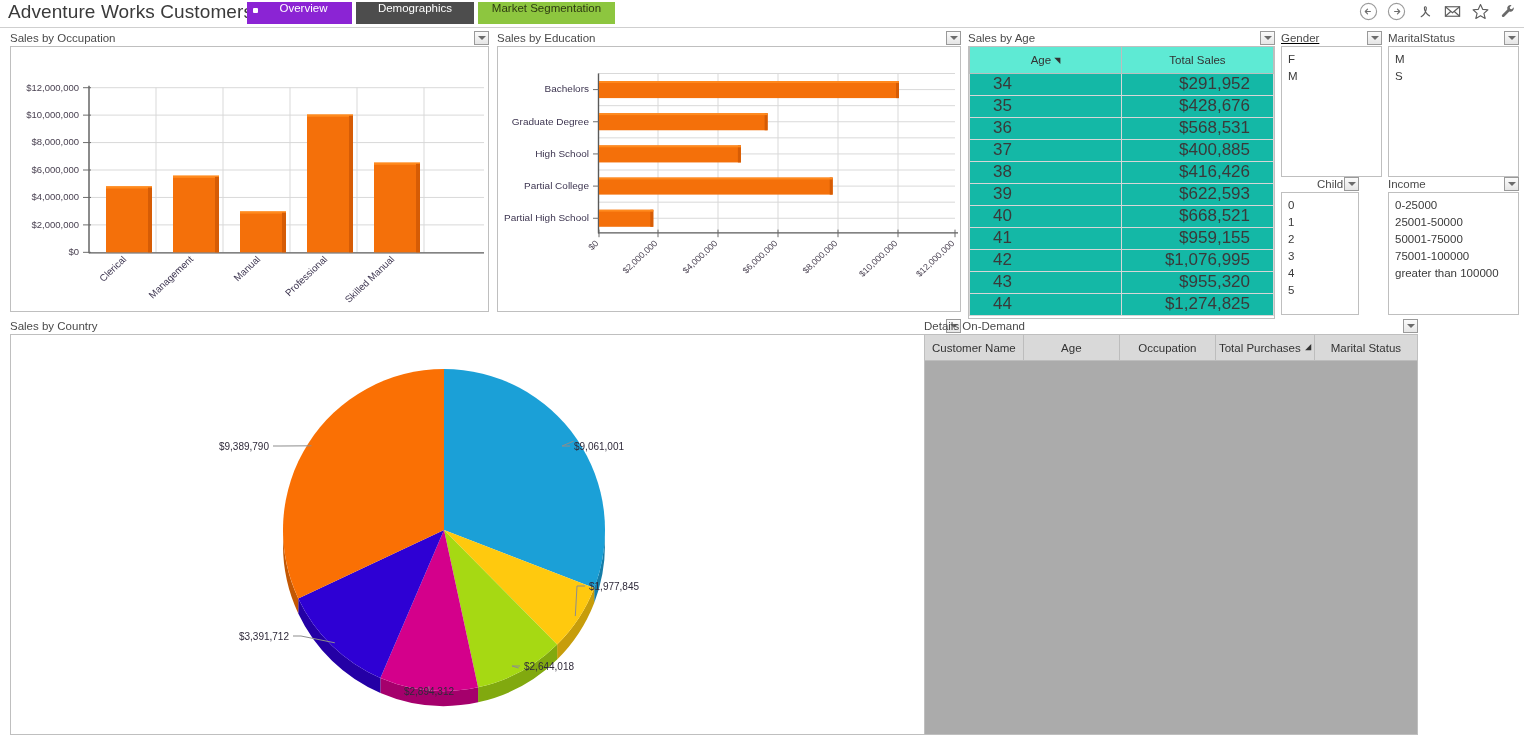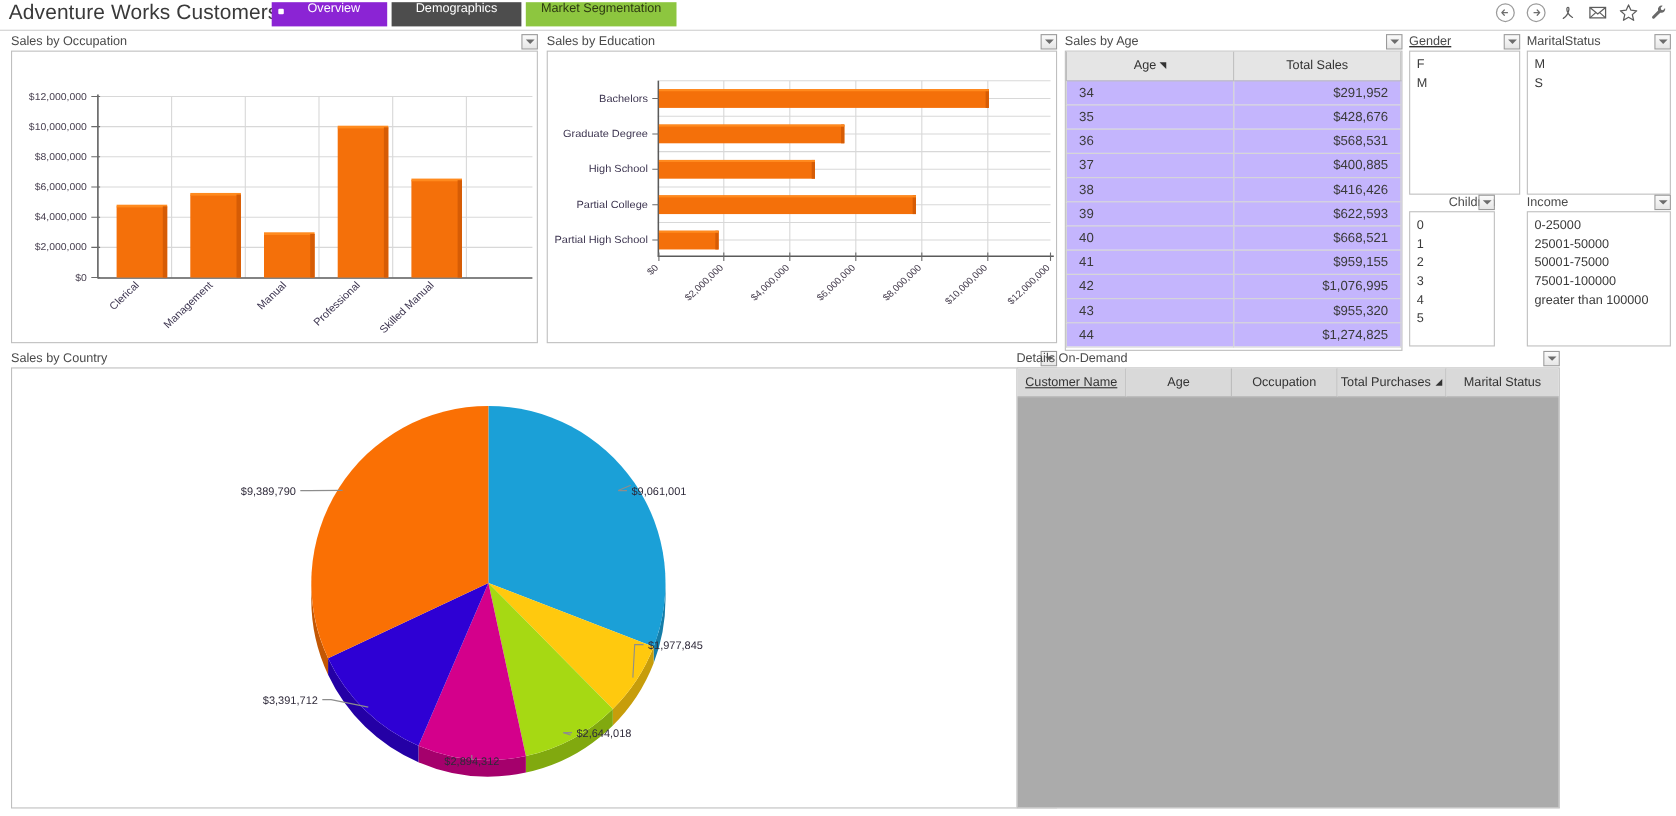--- a/index.html
+++ b/index.html
@@ -81,27 +81,27 @@
   .grid { stroke: #d8d8d8; stroke-width: 1; }
   .axisline { stroke: #5a5a5a; stroke-width: 1.4; }
   .tickline { stroke: #6a6a6a; stroke-width: 1; }
   .bar { fill: #F4700A; }
   .bar-top { fill: #FF8A1E; }
   .bar-side { fill: #D65C05; }
 
   
   .tbl { width: 100%; border-collapse: collapse; table-layout: fixed; }
   .tbl th {
-    background: #e5e5e5; border: 1px solid #bdbdbd; border-top: none;
+    background: #5eead4; border: 1px solid #bdbdbd; border-top: none;
     font-size: 11.5px; font-weight: 400; color: #333; height: 26px;
     text-align: center; padding: 0 4px;
   }
   .tbl td {
-    border: 1px solid #d6d6d6; font-size: 12px; color: #3a3a3a;
-    height: 22px; padding: 0 11px; background: #c4b5fd;
+    border: 1px solid #d6d6d6; font-size: 17px; color: #3a3a3a;
+    height: 22px; padding: 0 23px; background: #14b8a6;
   }
   .tbl td.num { text-align: right; }
   .sort-caret { font-size: 8px; display: inline-block; margin-left: 3px; vertical-align: 1px; }
 
   
   .filter-list {
     position: absolute; inset: 0; padding: 4px 6px; overflow: hidden;
   }
   .filter-item {
     font-size: 11.5px; color: #3a3a3a; line-height: 17px; height: 17px;
@@ -510,21 +510,21 @@
     </div>
   </div>
 
   <div class="panel" id="p-details">
     <div class="panel-title">Details On-Demand</div>
     <div class="panel-caret">
         <i></i>
       </div>
     <div class="panel-body">
       <div class="dod-head" id="dod-head">
-          <div class="dod-th" style="flex: 110 0 0px; text-decoration: underline;">Customer Name</div>
+          <div class="dod-th" style="flex: 110 0 0px;">Customer Name</div>
           <div class="dod-th" style="flex: 107 0 0px;">Age</div>
           <div class="dod-th" style="flex: 107 0 0px;">Occupation</div>
           <div class="dod-th" style="flex: 110 0 0px;">Total Purchases<span class="sort-caret" style="transform: rotate(180deg); margin-left: 4px;">◤</span></div>
           <div class="dod-th" style="flex: 115 0 0px;">Marital Status</div>
         </div>
       <div class="dod-body"></div>
     </div>
   </div>
 
 </div>

